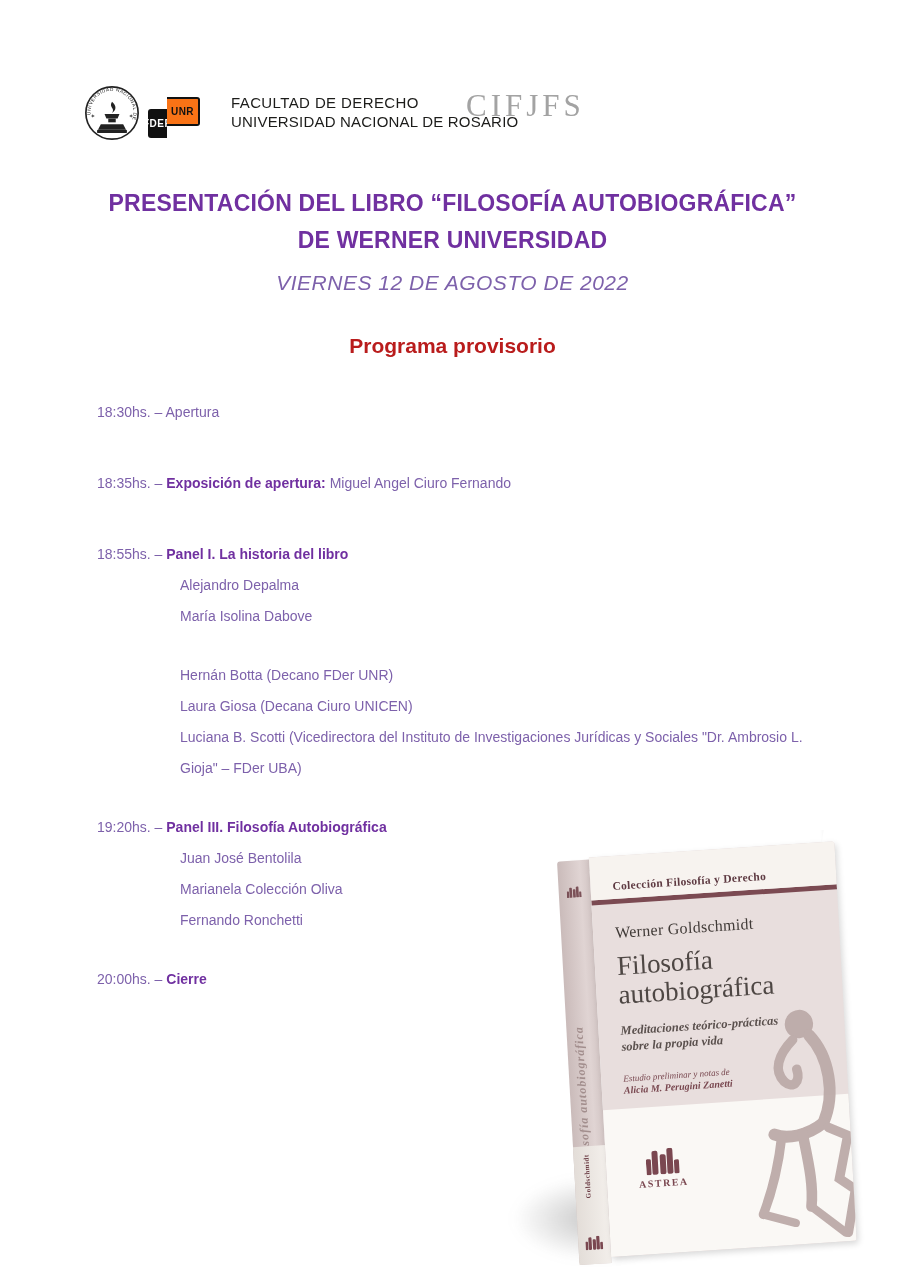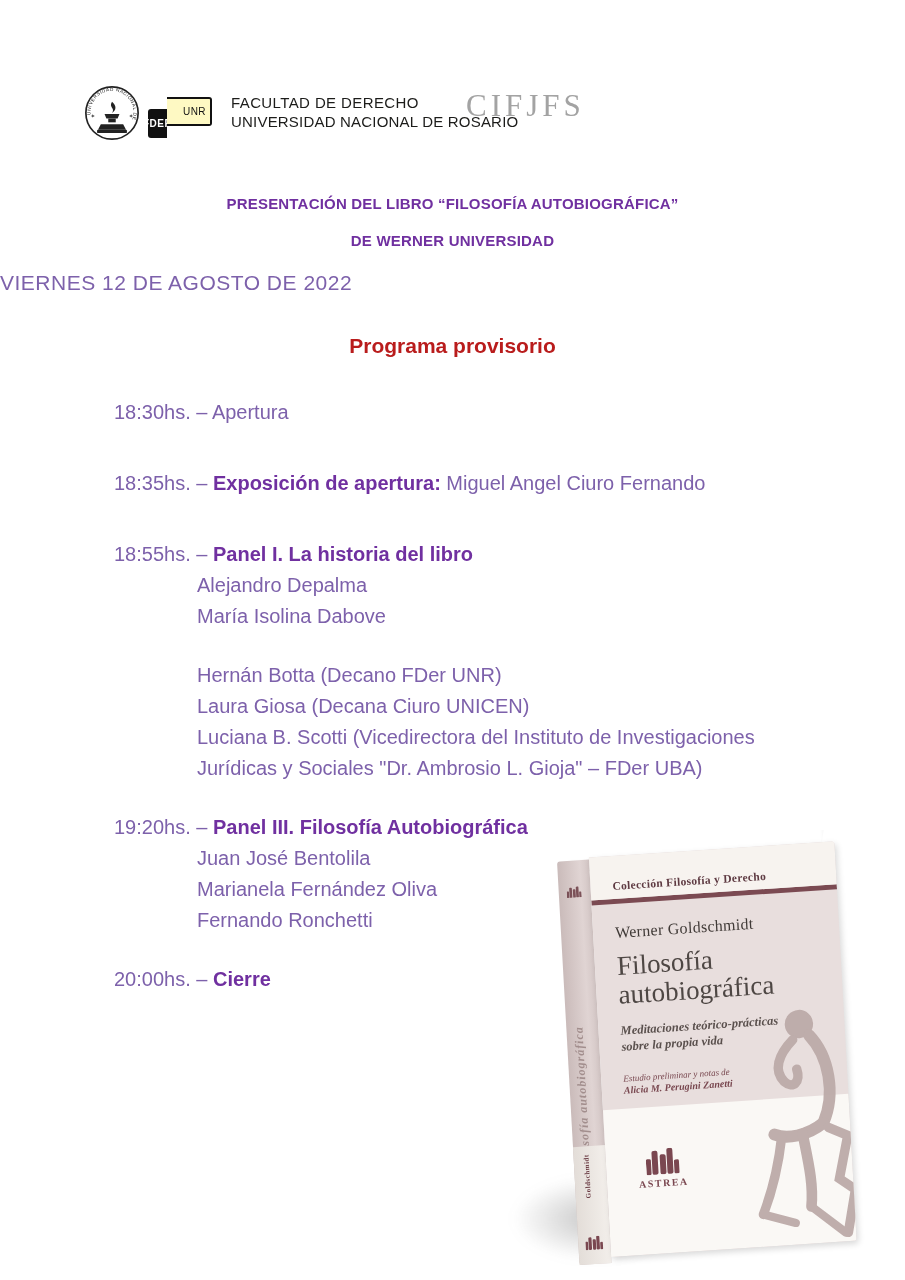--- a/index.html
+++ b/index.html
@@ -6,38 +6,38 @@
   .page{
     position:relative;width:905px;height:1280px;background:#ffffff;overflow:hidden;
     font-family:"Liberation Sans",sans-serif;
   }
   
   .seal{position:absolute;left:84px;top:83px;width:56px;height:60px;}
   .logo-boxes{position:absolute;left:148px;top:97px;display:flex;}
   .fder-box{width:19px;height:29px;background:#111;border-radius:3px 0 0 3px;
     color:#fff;font-size:10px;font-weight:bold;letter-spacing:.5px;
     display:flex;align-items:center;justify-content:center;margin-top:12px;}
-  .unr-box{width:31px;height:25px;background:#fef9c3;border:2px solid #111;border-left:none;
-    border-radius:0 3px 3px 0;color:#111;font-size:10px;font-weight:normal;letter-spacing:.5px;
-    display:flex;align-items:center;justify-content:center;padding-left:12px;}
+  .unr-box{width:31px;height:25px;background:#f97316;border:2px solid #111;border-left:none;
+    border-radius:0 3px 3px 0;color:#111;font-size:10px;font-weight:bold;letter-spacing:.5px;
+    display:flex;align-items:center;justify-content:center;}
   .faculty{position:absolute;left:231px;top:93px;color:#1c1c1a;line-height:19px;}
   .faculty .l1{font-weight:normal;font-size:15px;letter-spacing:.4px;}
   .faculty .l2{font-size:15px;letter-spacing:.2px;}
   .cifjfs{position:absolute;left:466px;top:88px;font-family:"Liberation Serif",serif;
     font-size:31px;color:#a3a3a3;letter-spacing:4px;}
   
   .main-title{position:absolute;left:0;top:185px;width:100%;text-align:center;
-    color:#7030a0;font-weight:bold;font-size:15px;line-height:37px;letter-spacing:.2px;}
-  .event-date{position:absolute;left:0;top:271px;width:100%;text-align:left;
-    color:#7d61ab;font-size:21px;letter-spacing:.5px;}
+    color:#7030a0;font-weight:bold;font-size:23px;line-height:37px;letter-spacing:.2px;}
+  .event-date{position:absolute;left:0;top:271px;width:100%;text-align:center;
+    color:#7d61ab;font-size:21px;letter-spacing:.5px;font-style:italic;}
   .program-heading{position:absolute;left:0;top:334px;width:100%;text-align:center;
     color:#b91c1c;font-weight:bold;font-size:21px;}
   
-  .schedule{position:absolute;left:114px;top:397px;width:724px;
-    font-size:20px;line-height:31px;color:#7d61ab;}
+  .schedule{position:absolute;left:97px;top:397px;width:724px;
+    font-size:14px;line-height:31px;color:#7d61ab;}
   .sched-block{margin-bottom:28px;}
   .sched-block:nth-child(1),.sched-block:nth-child(2){margin-bottom:40px;}
   .sched-head{text-indent:-83px;padding-left:83px;}
   .t-bold{font-weight:bold;color:#7030a0;}
   .person{padding-left:83px;}
   
   .book-wrap{position:absolute;left:552px;top:834px;width:320px;height:446px;}
   .book-shadow{position:absolute;left:-46px;top:340px;width:180px;height:90px;
     background:radial-gradient(ellipse at center,rgba(90,90,90,.35),rgba(120,120,120,0) 65%);
     filter:blur(6px);}
@@ -138,21 +138,21 @@
         <div class="person">María Isolina Dabove</div>
       </div>
       <div class="sched-block">
         <div class="person">Hernán Botta (Decano FDer UNR)</div>
         <div class="person">Laura Giosa (Decana Ciuro UNICEN)</div>
         <div class="person">Luciana B. Scotti (Vicedirectora del Instituto de Investigaciones Jurídicas y Sociales "Dr. Ambrosio L. Gioja" – FDer UBA)</div>
       </div>
       <div class="sched-block">
         <div class="sched-head"><span class="t-time">19:20hs. – </span><span class="t-bold">Panel III. Filosofía Autobiográfica</span></div>
         <div class="person">Juan José Bentolila</div>
-        <div class="person">Marianela Fernández Oliva</div>
+        <div class="person">Marianela Colección Oliva</div>
         <div class="person">Fernando Ronchetti</div>
       </div>
       <div class="sched-block">
         <div class="sched-head"><span class="t-time">20:00hs. – </span><span class="t-bold">Cierre</span></div>
       </div>
     </div>
 
   <div class="book-wrap">
     <div class="book-shadow"></div>
     <div class="book">

